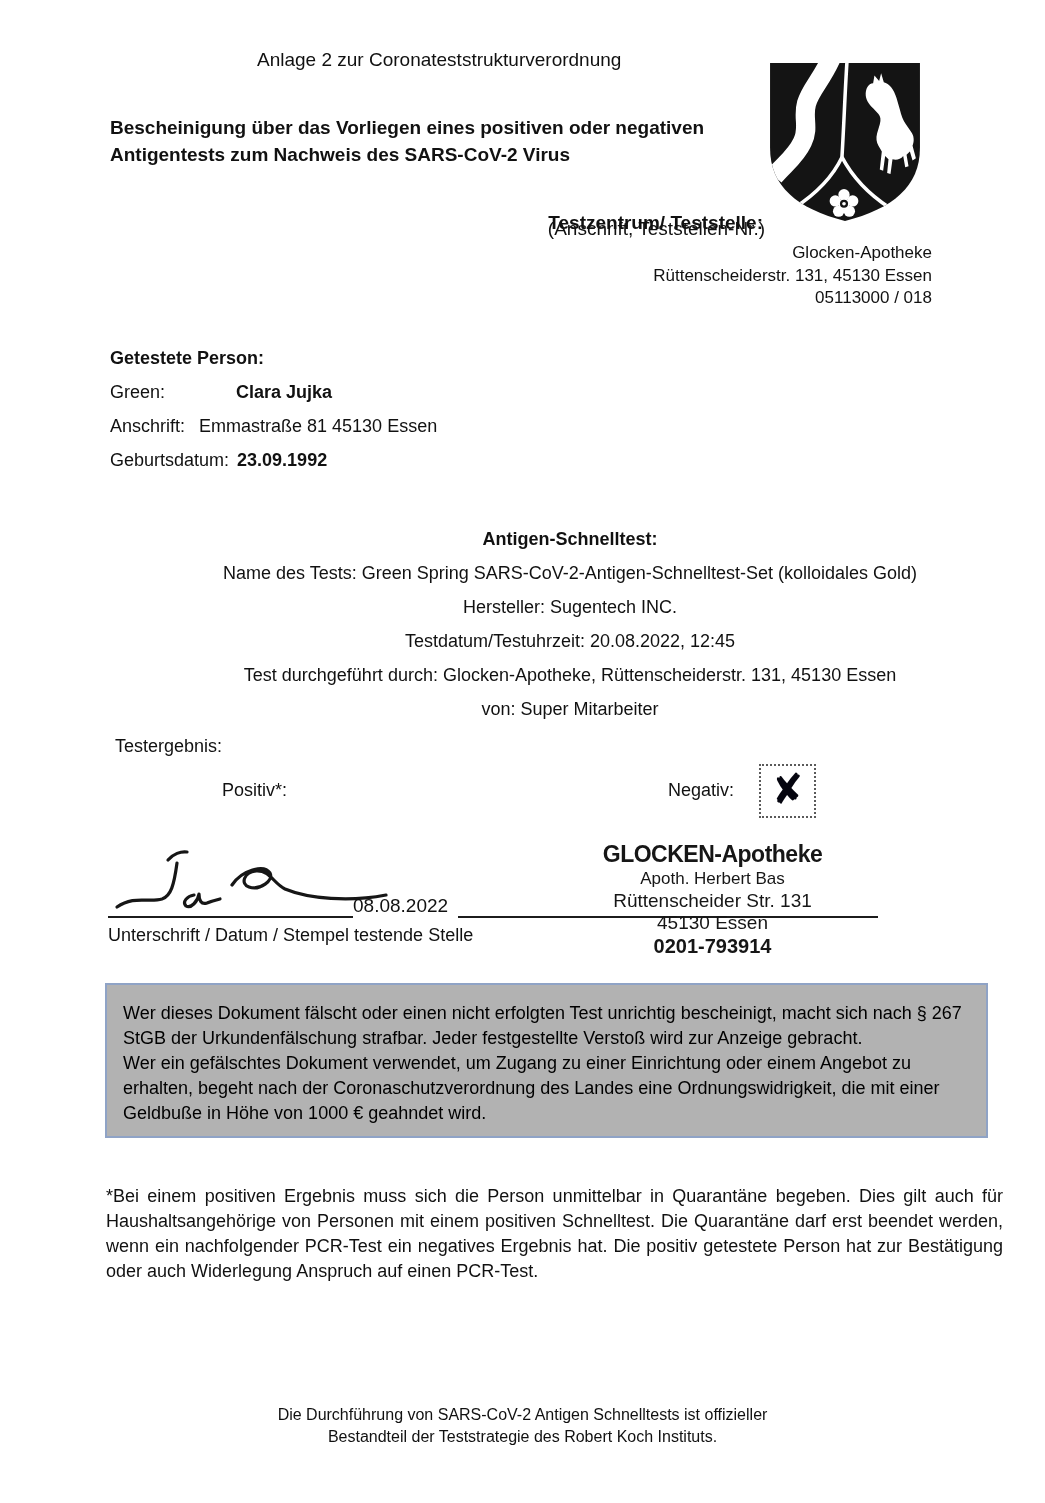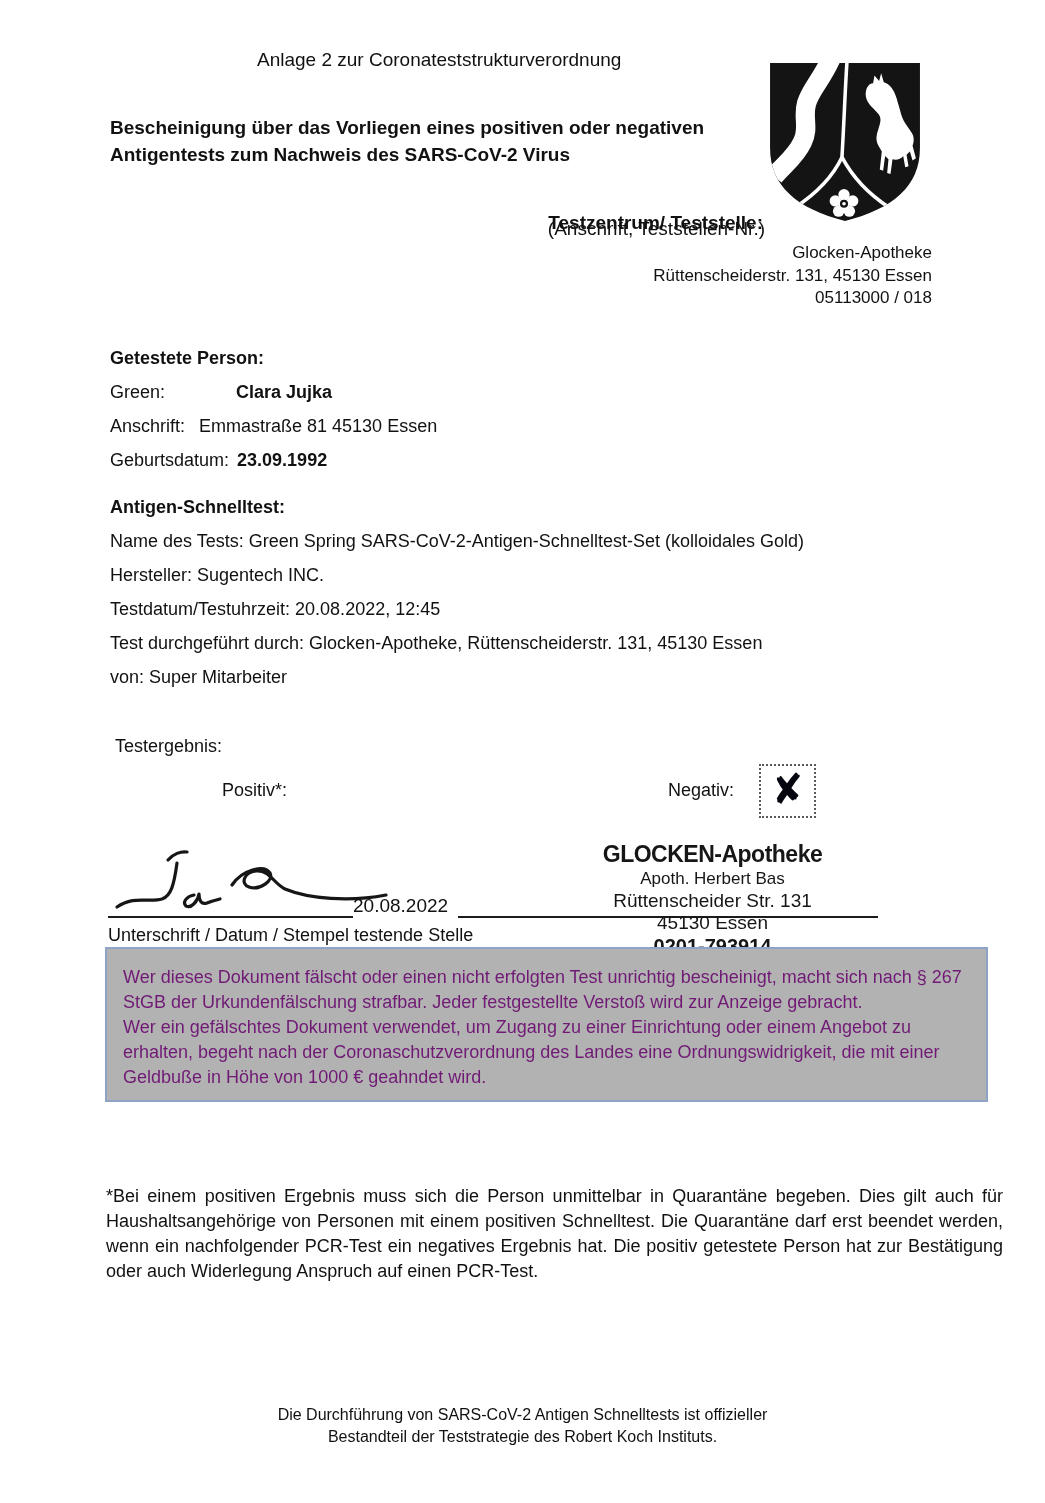--- a/index.html
+++ b/index.html
@@ -20,21 +20,21 @@
 
   .tc-label    { right:282px; top:188px; font-size:19px; font-weight:bold; text-align:right;margin-top:24px; }
   .tc-sublabel { right:280px; top:218px; font-size:19px; text-align:right; }
 
   .coat { left:766px; top:60px; width:158px; height:164px; }
 
   .tc-address { right:113px; top:242px; text-align:right; font-size:17px; line-height:22.5px; }
 
   .section { left:110px; width:920px; font-size:18px; line-height:34px; }
   .person-section { top:341px; }
-  .test-section   { top:490px; }
+  .test-section   { top:522px;text-align:center; }
   .section .heading { font-weight:bold; }
   .label-name { display:inline-block; width:126px; }
   .val-bold { font-weight:bold; }
   .label-gap { margin-left:14px;margin-top:24px; }
   .label-gap-sm { margin-left:8px;text-align:center; }
 
   .result-heading { left:115px; top:736px; font-size:18px; }
   .positive-label { left:222px; top:780px; font-size:18px; }
   .negative-label { left:668px; top:780px; font-size:18px; }
   .neg-checkbox {
@@ -55,26 +55,26 @@
   .sig-caption{ left:108px; top:925px; font-size:18px;text-align:center; }
 
   .stamp { left:590px; top:841px; width:245px; text-align:center; color:#161616; }
   .stamp-line1 { font-size:23px; font-weight:bold; letter-spacing:-0.5px; line-height:27px; }
   .stamp-line2 { font-size:17px; line-height:21px; }
   .stamp-line3 { font-size:19px; line-height:23px; }
   .stamp-line4 { font-size:19px; line-height:22px; }
   .stamp-line5 { font-size:20px; font-weight:bold; line-height:24px; }
 
   .warning-box {
-    left:105px; top:947px; width:883px;
+    left:105px; top:983px; width:883px;
     background:#b2b2b2;
     border:2px solid #8fa3c6;
     padding:16px 16px 10px 16px;
     font-size:18px; line-height:25px;
-    color:#701a75;
+    color:#000000;
   }
 
   .footnote {
     left:106px; top:1184px; width:897px;
     font-size:18px; line-height:25px;
     text-align:justify;
   }
 
   .footer { left:0; top:1404px; width:1045px; text-align:center; font-size:16px; line-height:22px; }
 </style>
@@ -154,21 +154,21 @@
   <svg class="abs signature-svg" viewBox="0 0 292 80" aria-hidden="true">
     <g stroke="#161616" stroke-width="3.2" fill="none" stroke-linecap="round" stroke-linejoin="round">
       <path d="M5,64 C22,52 37,60 50,56 C59,53 62,42 65,20"></path>
       <path d="M56,17 C61,11 69,8 75,9"></path>
       <path d="M82,52 C75,53 70,59 74,63 C79,66 86,58 87,51 C87,57 89,62 95,60 C100,58 104,57 108,56"></path>
       <path d="M120,42 C130,27 152,21 158,30 C162,37 148,48 137,44 C128,41 132,29 144,28 C158,27 161,40 173,46 C197,56 238,59 274,52"></path>
     </g>
   </svg>
 
   <div class="abs sig-line-1"></div>
-  <div class="abs sig-date">20.08.2022</div>
+  <div class="abs sig-date">08.08.2022</div>
   <div class="abs sig-line-2"></div>
   <div class="abs sig-caption">Unterschrift / Datum / Stempel testende Stelle</div>
 
   <div class="abs stamp">
     <div class="stamp-line1">GLOCKEN-Apotheke</div>
     <div class="stamp-line2">Apoth. Herbert Bas</div>
     <div class="stamp-line3">Rüttenscheider Str. 131</div>
     <div class="stamp-line4">45130 Essen</div>
     <div class="stamp-line5">0201-793914</div>
   </div>

